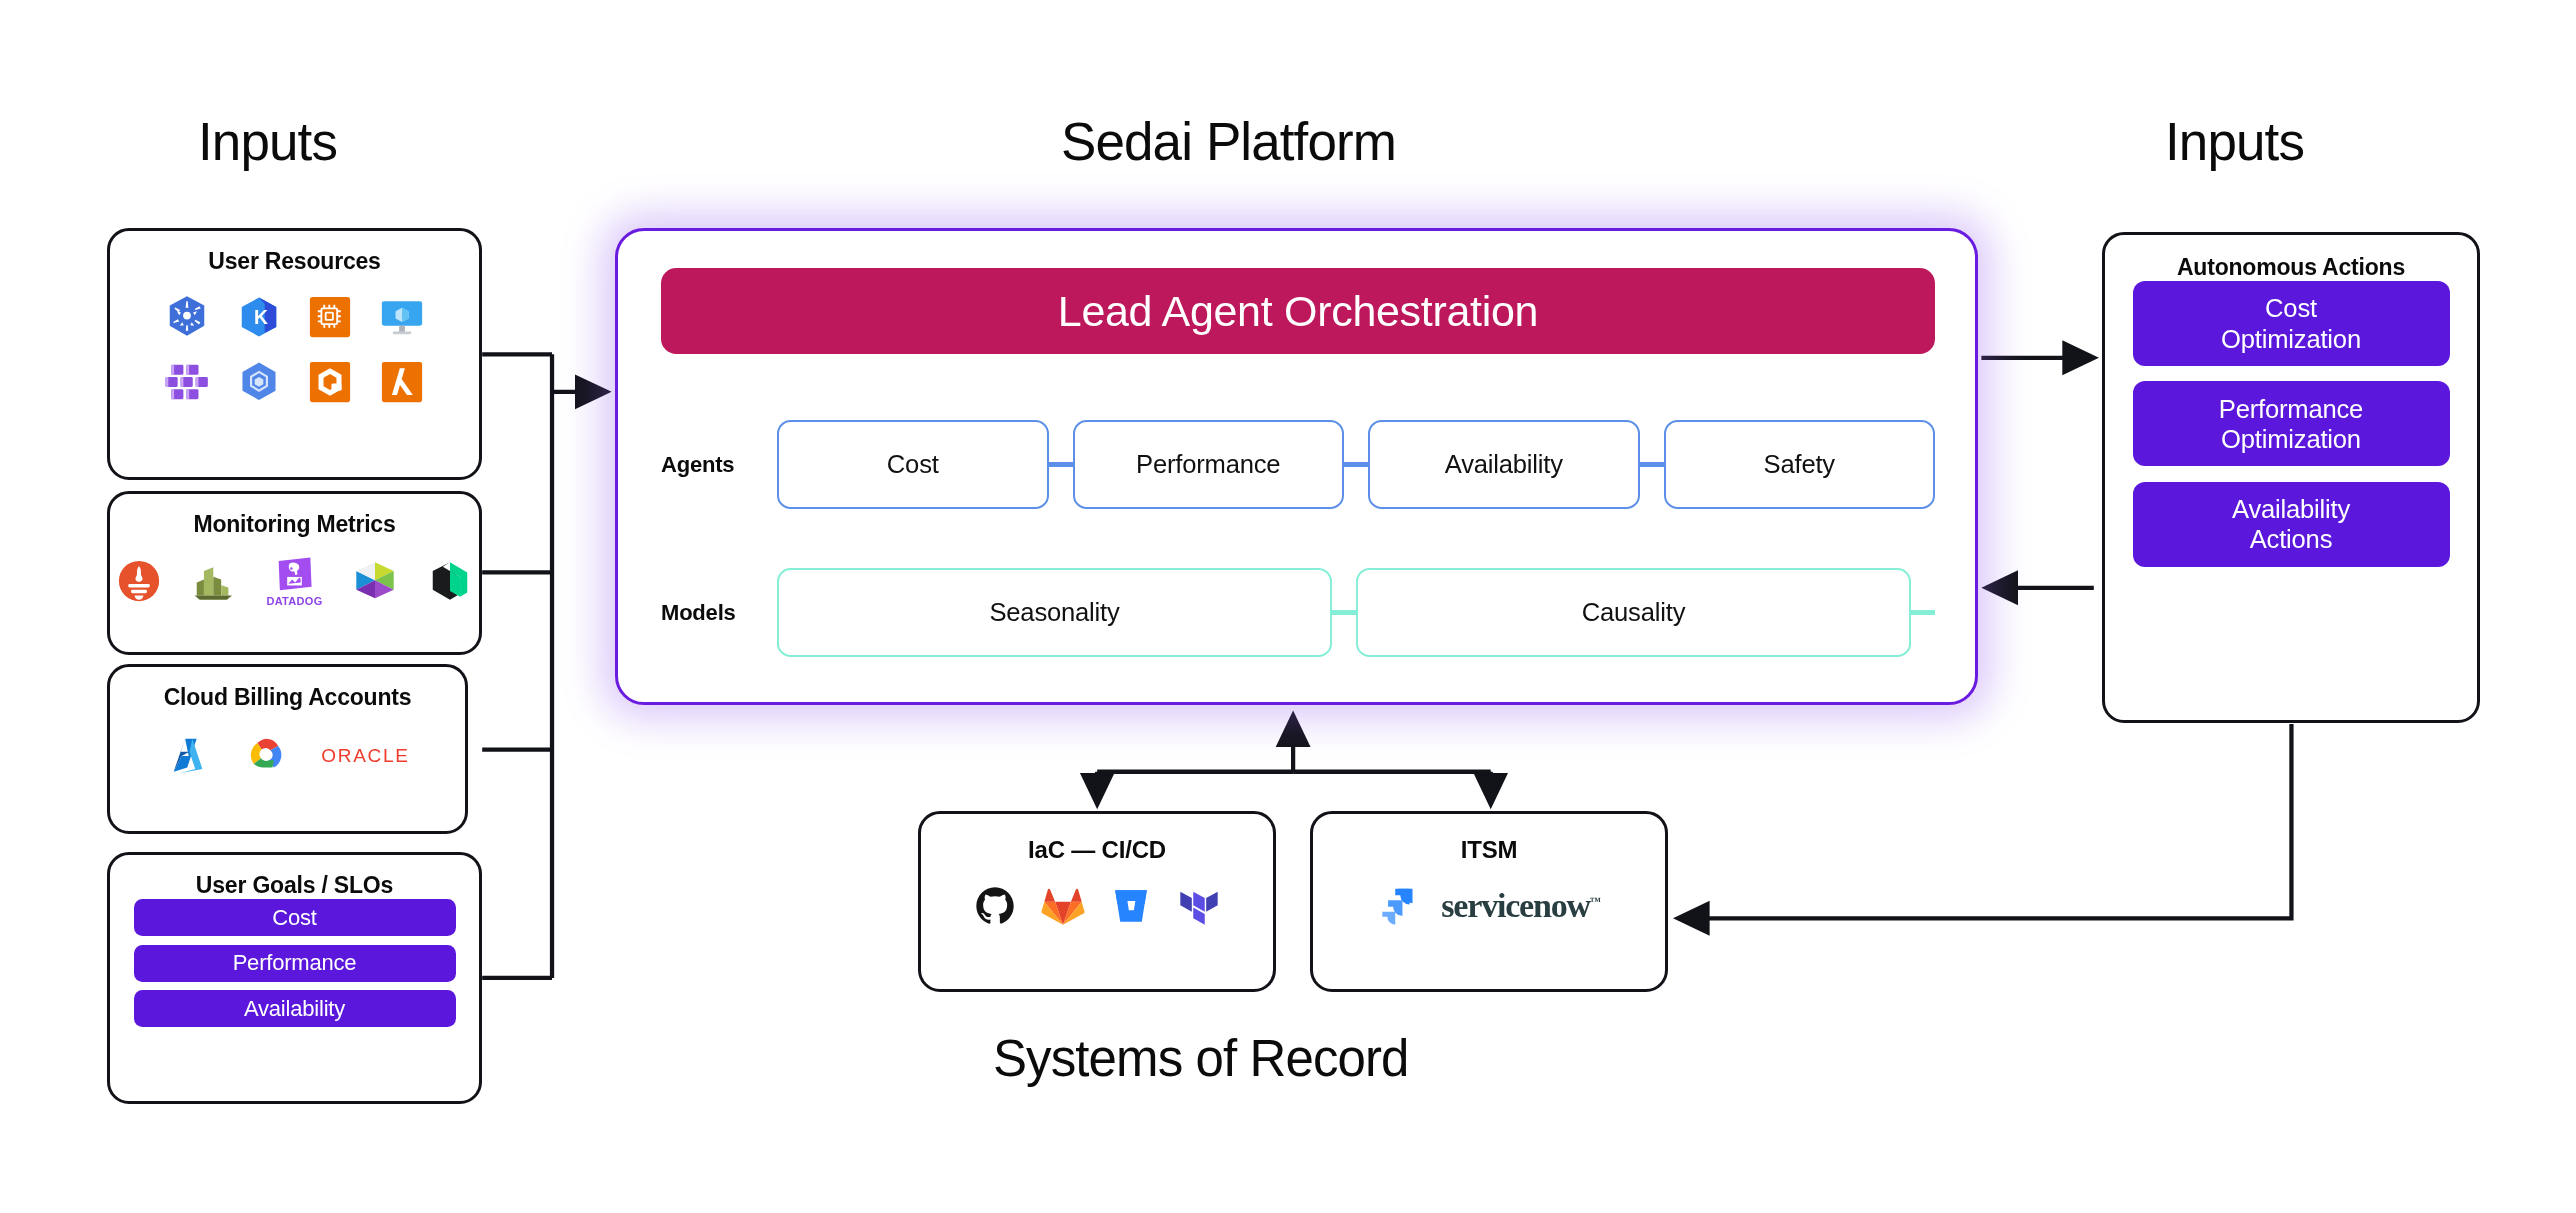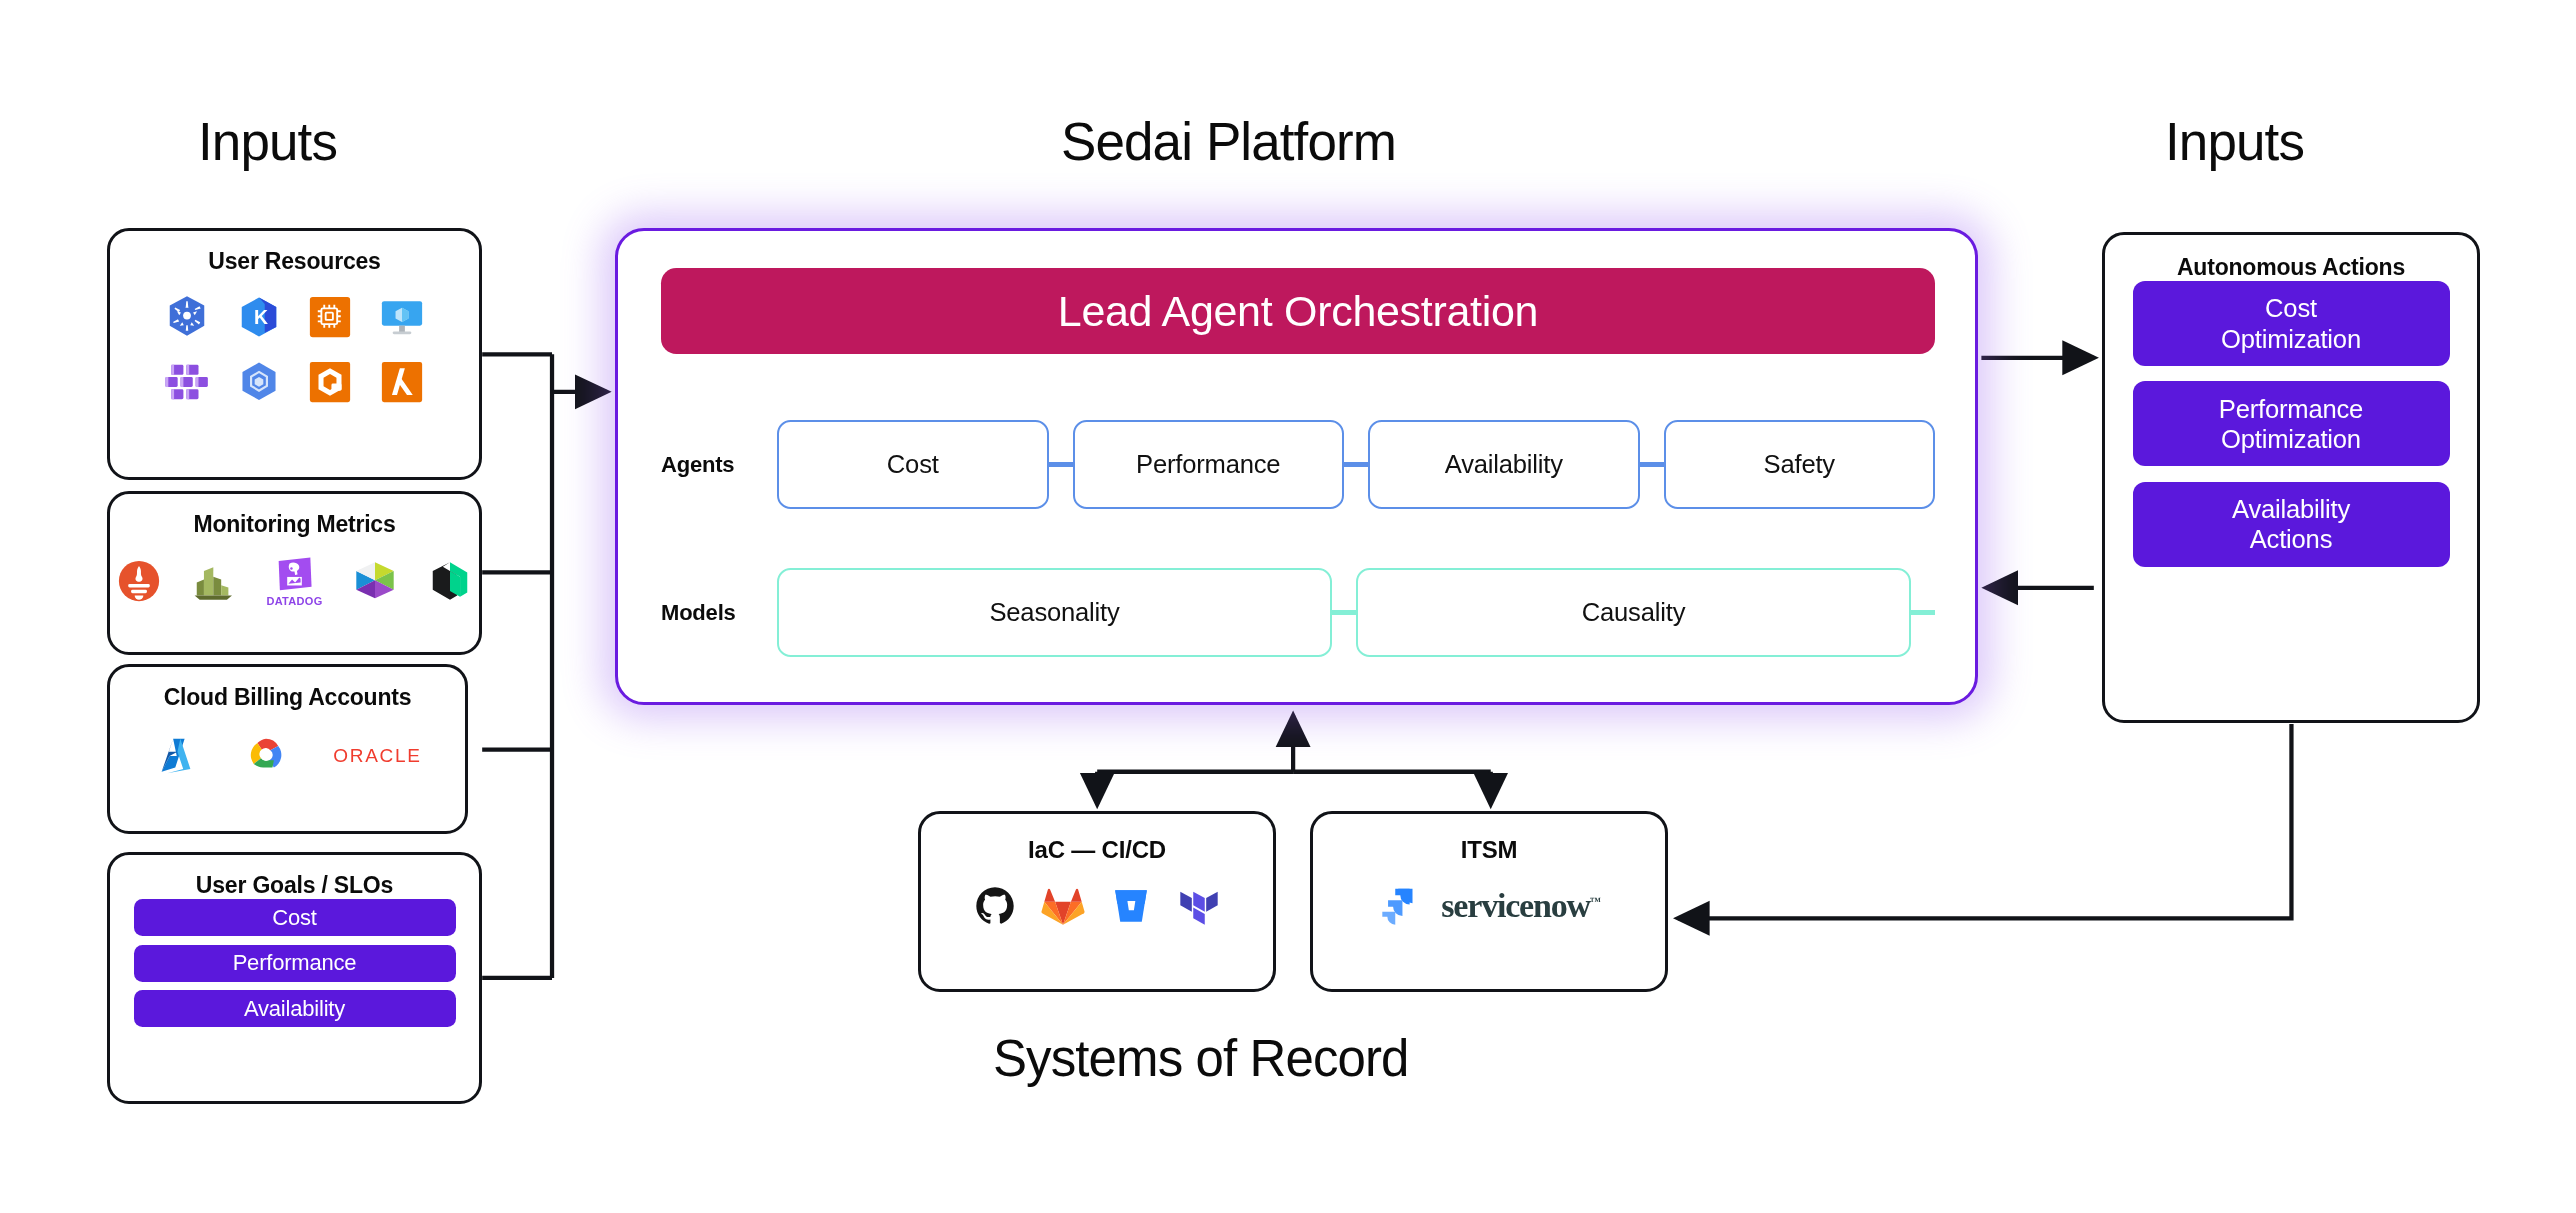--- a/index.html
+++ b/index.html
@@ -327,21 +327,21 @@
       <svg class="ico" viewBox="0 0 64 64">
         <polygon points="32,6 56,20 56,48 46,54 46,26 32,18" fill="#00D38C"></polygon>
         <polygon points="32,6 22,12 42,24 42,52 32,58 8,44 8,18" fill="#1A1B1C"></polygon>
         <polygon points="32,18 46,26 46,54 32,46" fill="#00D38C"></polygon>
       </svg>
     </div>
   </div>
 
   <div class="card" id="card-billing">
     <div class="card-title">Cloud Billing Accounts</div>
-    <div class="icon-row" style="margin-top:22px;gap:44px;">
+    <div class="icon-row" style="margin-top:22px;gap:32px;">
 
       <svg class="ico" viewBox="0 0 64 64">
         <polygon points="28,8 44,8 31,48 12,54 23,32 33,32" fill="#0F7BD4"></polygon>
         <polygon points="38,8 52,50 20,56 42,50 34,26" fill="#3FB3F0"></polygon>
         <polygon points="28,8 22,26 34,26 23,32 12,54" fill="#1259A8"></polygon>
       </svg>
 
       <svg class="ico" viewBox="0 0 64 64">
         <path d="M32 8a20 20 0 0 1 17 10l-11 6a8 8 0 0 0-12-1L20 14A20 20 0 0 1 32 8z" fill="#EA4335"></path>
         <path d="M49 18a20 20 0 0 1-6 30l-7-10a8 8 0 0 0 2-14z" fill="#4285F4"></path>

